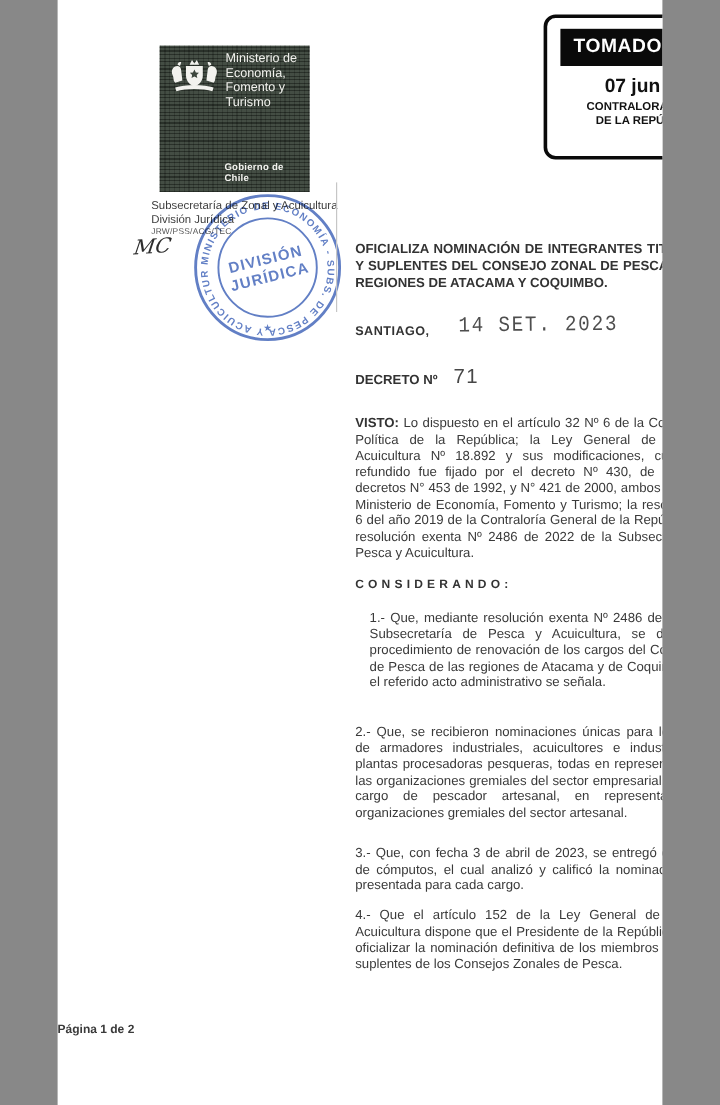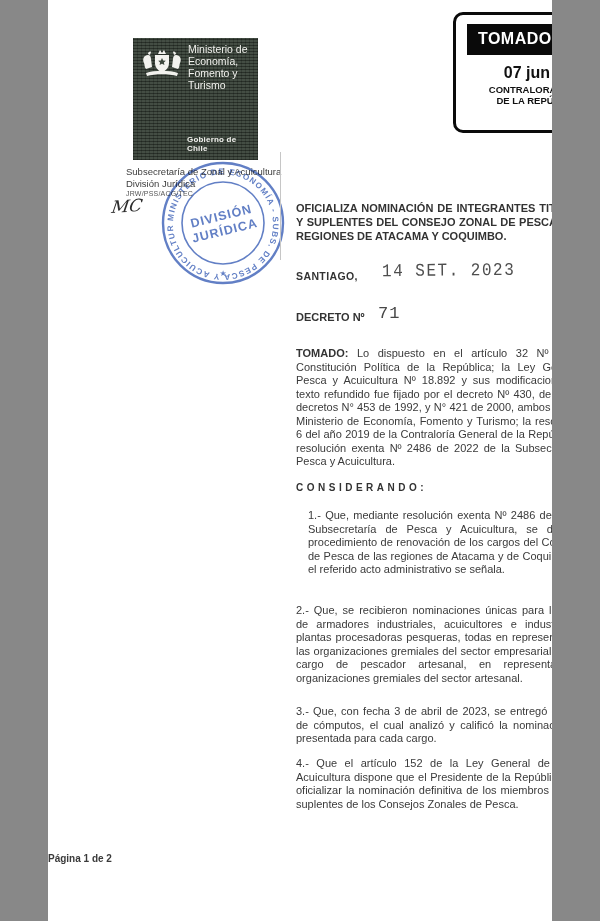--- a/index.html
+++ b/index.html
@@ -114,21 +114,21 @@
     position: absolute; left: 86px; top: -4px;
     font-family: "Liberation Mono", monospace;
     font-size: 16px; color: #4e4e4e; letter-spacing: 1.5px;
     transform: rotate(-0.6deg) scaleY(1.12);
     white-space: nowrap;
   }
   .decree-row { position: absolute; left: 248px; top: 307px; width: 305px; }
   .decree-label { font-weight: bold; font-size: 11px; color: #333; }
   .decree-number {
     position: absolute; left: 82px; top: -3px;
-    font-family: Liberation Mono, monospace;
+    font-family: Liberation Sans, sans-serif;
     font-size: 17px; color: #474747; letter-spacing: 1px;
   }
 
   .body-par {
     position: absolute; left: 248px; width: 305px;
     font-size: 11px; line-height: 13.55px;
     text-align: justify; color: #3a3a3a;
   }
   .visto-par   { top: 347px; }
   .bold-inline { font-weight: bold; color: #333; }
@@ -219,21 +219,21 @@
     <span class="city-label">SANTIAGO,</span>
     <span class="date-stamp">14 SET. 2023</span>
   </div>
 
   <div class="decree-row">
     <span class="decree-label">DECRETO Nº</span>
     <span class="decree-number">71</span>
   </div>
 
   <p class="body-par visto-par">
-    <span class="bold-inline">TOMADO:</span>
+    <span class="bold-inline">VISTO:</span>
     <span>Lo dispuesto en el artículo 32 Nº 6 de la Constitución Política de la República; la Ley General de Pesca y Acuicultura Nº 18.892 y sus modificaciones, cuyo texto refundido fue fijado por el decreto Nº 430, de 1991; los decretos N° 453 de 1992, y N° 421 de 2000, ambos del actual Ministerio de Economía, Fomento y Turismo; la resolución Nº 6 del año 2019 de la Contraloría General de la República; y la resolución exenta Nº 2486 de 2022 de la Subsecretaría de Pesca y Acuicultura.</span>
   </p>
 
   <div class="considerando-head">CONSIDERANDO:</div>
 
   <p class="body-par par1">1.- Que, mediante resolución exenta Nº 2486 de 2022, de la Subsecretaría de Pesca y Acuicultura, se dio inicio al procedimiento de renovación de los cargos del Consejo Zonal de Pesca de las regiones de Atacama y de Coquimbo, que en el referido acto administrativo se señala.</p>
   <p class="body-par par2">2.- Que, se recibieron nominaciones únicas para los cargos de armadores industriales, acuicultores e industriales de plantas procesadoras pesqueras, todas en representación de las organizaciones gremiales del sector empresarial, y para el cargo de pescador artesanal, en representación de organizaciones gremiales del sector artesanal.</p>
   <p class="body-par par3">3.- Que, con fecha 3 de abril de 2023, se entregó el informe de cómputos, el cual analizó y calificó la nominación única presentada para cada cargo.</p>
   <p class="body-par par4">4.- Que el artículo 152 de la Ley General de Pesca y Acuicultura dispone que el Presidente de la República deberá oficializar la nominación definitiva de los miembros titulares y suplentes de los Consejos Zonales de Pesca.</p>
 

